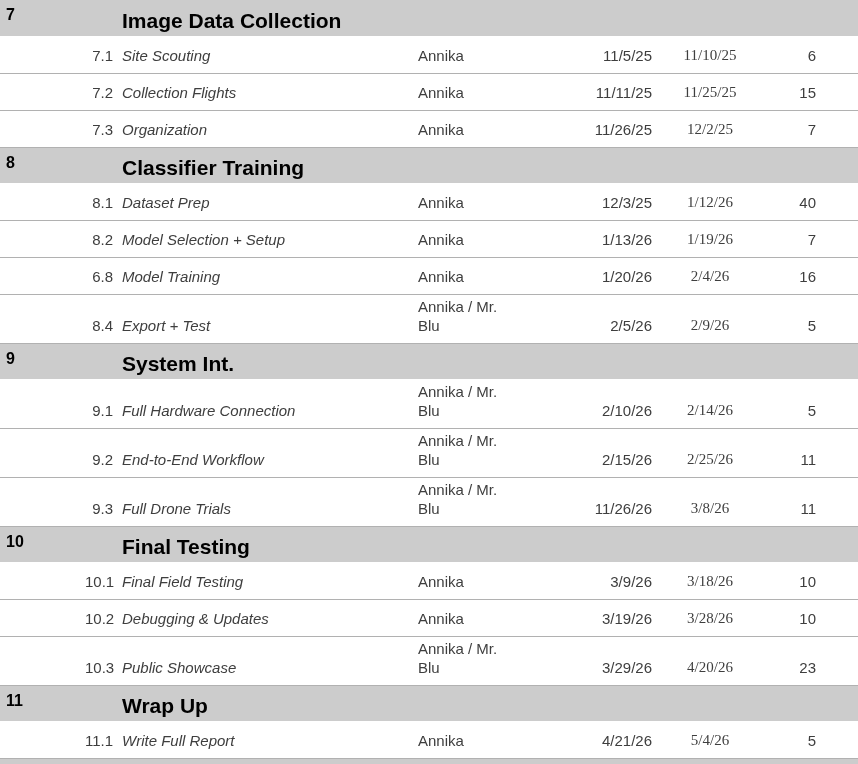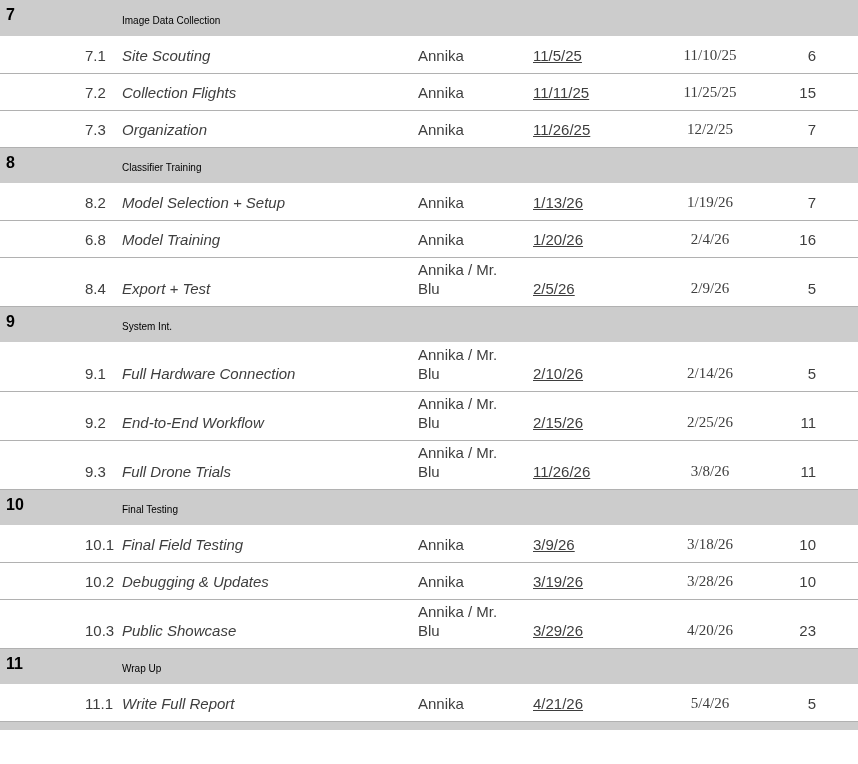--- a/index.html
+++ b/index.html
@@ -30,33 +30,33 @@
   tr.section-row td { border-bottom: none; padding-bottom: 6px; }
   td.sec-num {
     vertical-align: top;
     padding-top: 5px;
     padding-left: 6px;
     font-weight: bold;
     font-size: 16px;
     color: var(--header-text, #000000);
   }
   td.sec-title {
-    font-weight: normal;
-    font-size: 10px;
+    font-weight: bold;
+    font-size: 21px;
     color: var(--header-text, #000000);
     padding-left: 5px;
   }
   
   tr.task-row { height: 37px; background: #ffffff; }
   tr.task-row.tall { height: 49px; }
   tr.task-row td { border-bottom: 1px solid var(--border-color, #b1b1b1); }
-  td.t-num   { text-align: left; padding-right: 4px; }
+  td.t-num   { text-align: right; padding-right: 4px; }
   td.t-name  { text-align: left;  padding-left: 5px; font-style: italic; }
   td.t-owner { text-align: left;  padding-left: 5px; padding-right: 18px; margin-top: 16px; }
-  td.t-start { text-align: left; padding-right: 5px; text-decoration: underline; }
+  td.t-start { text-align: right; padding-right: 5px; }
   td.t-end   { text-align: center; padding-right: 5px; font-family: Liberation Serif, serif; }
   td.t-days  { text-align: right; padding-right: 4px; }
   
   tr.partial-row { height: 6px; background: var(--section-bg, #cccccc); }
 </style>
 </head>
 <body>
 
 <table class="sched">
   <colgroup>
@@ -107,20 +107,30 @@
         <td></td>
       </tr>
       <tr class="section-row">
         <td class="sec-num">8</td>
         <td></td>
         <td class="sec-title">Classifier Training</td>
         <td colspan="5"></td>
       </tr>
       <tr class="task-row">
         <td></td>
+        <td class="t-num">8.1</td>
+        <td class="t-name">Dataset Prep</td>
+        <td class="t-owner">Annika</td>
+        <td class="t-start">12/3/25</td>
+        <td class="t-end">1/12/26</td>
+        <td class="t-days">40</td>
+        <td></td>
+      </tr>
+      <tr class="task-row">
+        <td></td>
         <td class="t-num">8.2</td>
         <td class="t-name">Model Selection + Setup</td>
         <td class="t-owner">Annika</td>
         <td class="t-start">1/13/26</td>
         <td class="t-end">1/19/26</td>
         <td class="t-days">7</td>
         <td></td>
       </tr>
       <tr class="task-row">
         <td></td>

